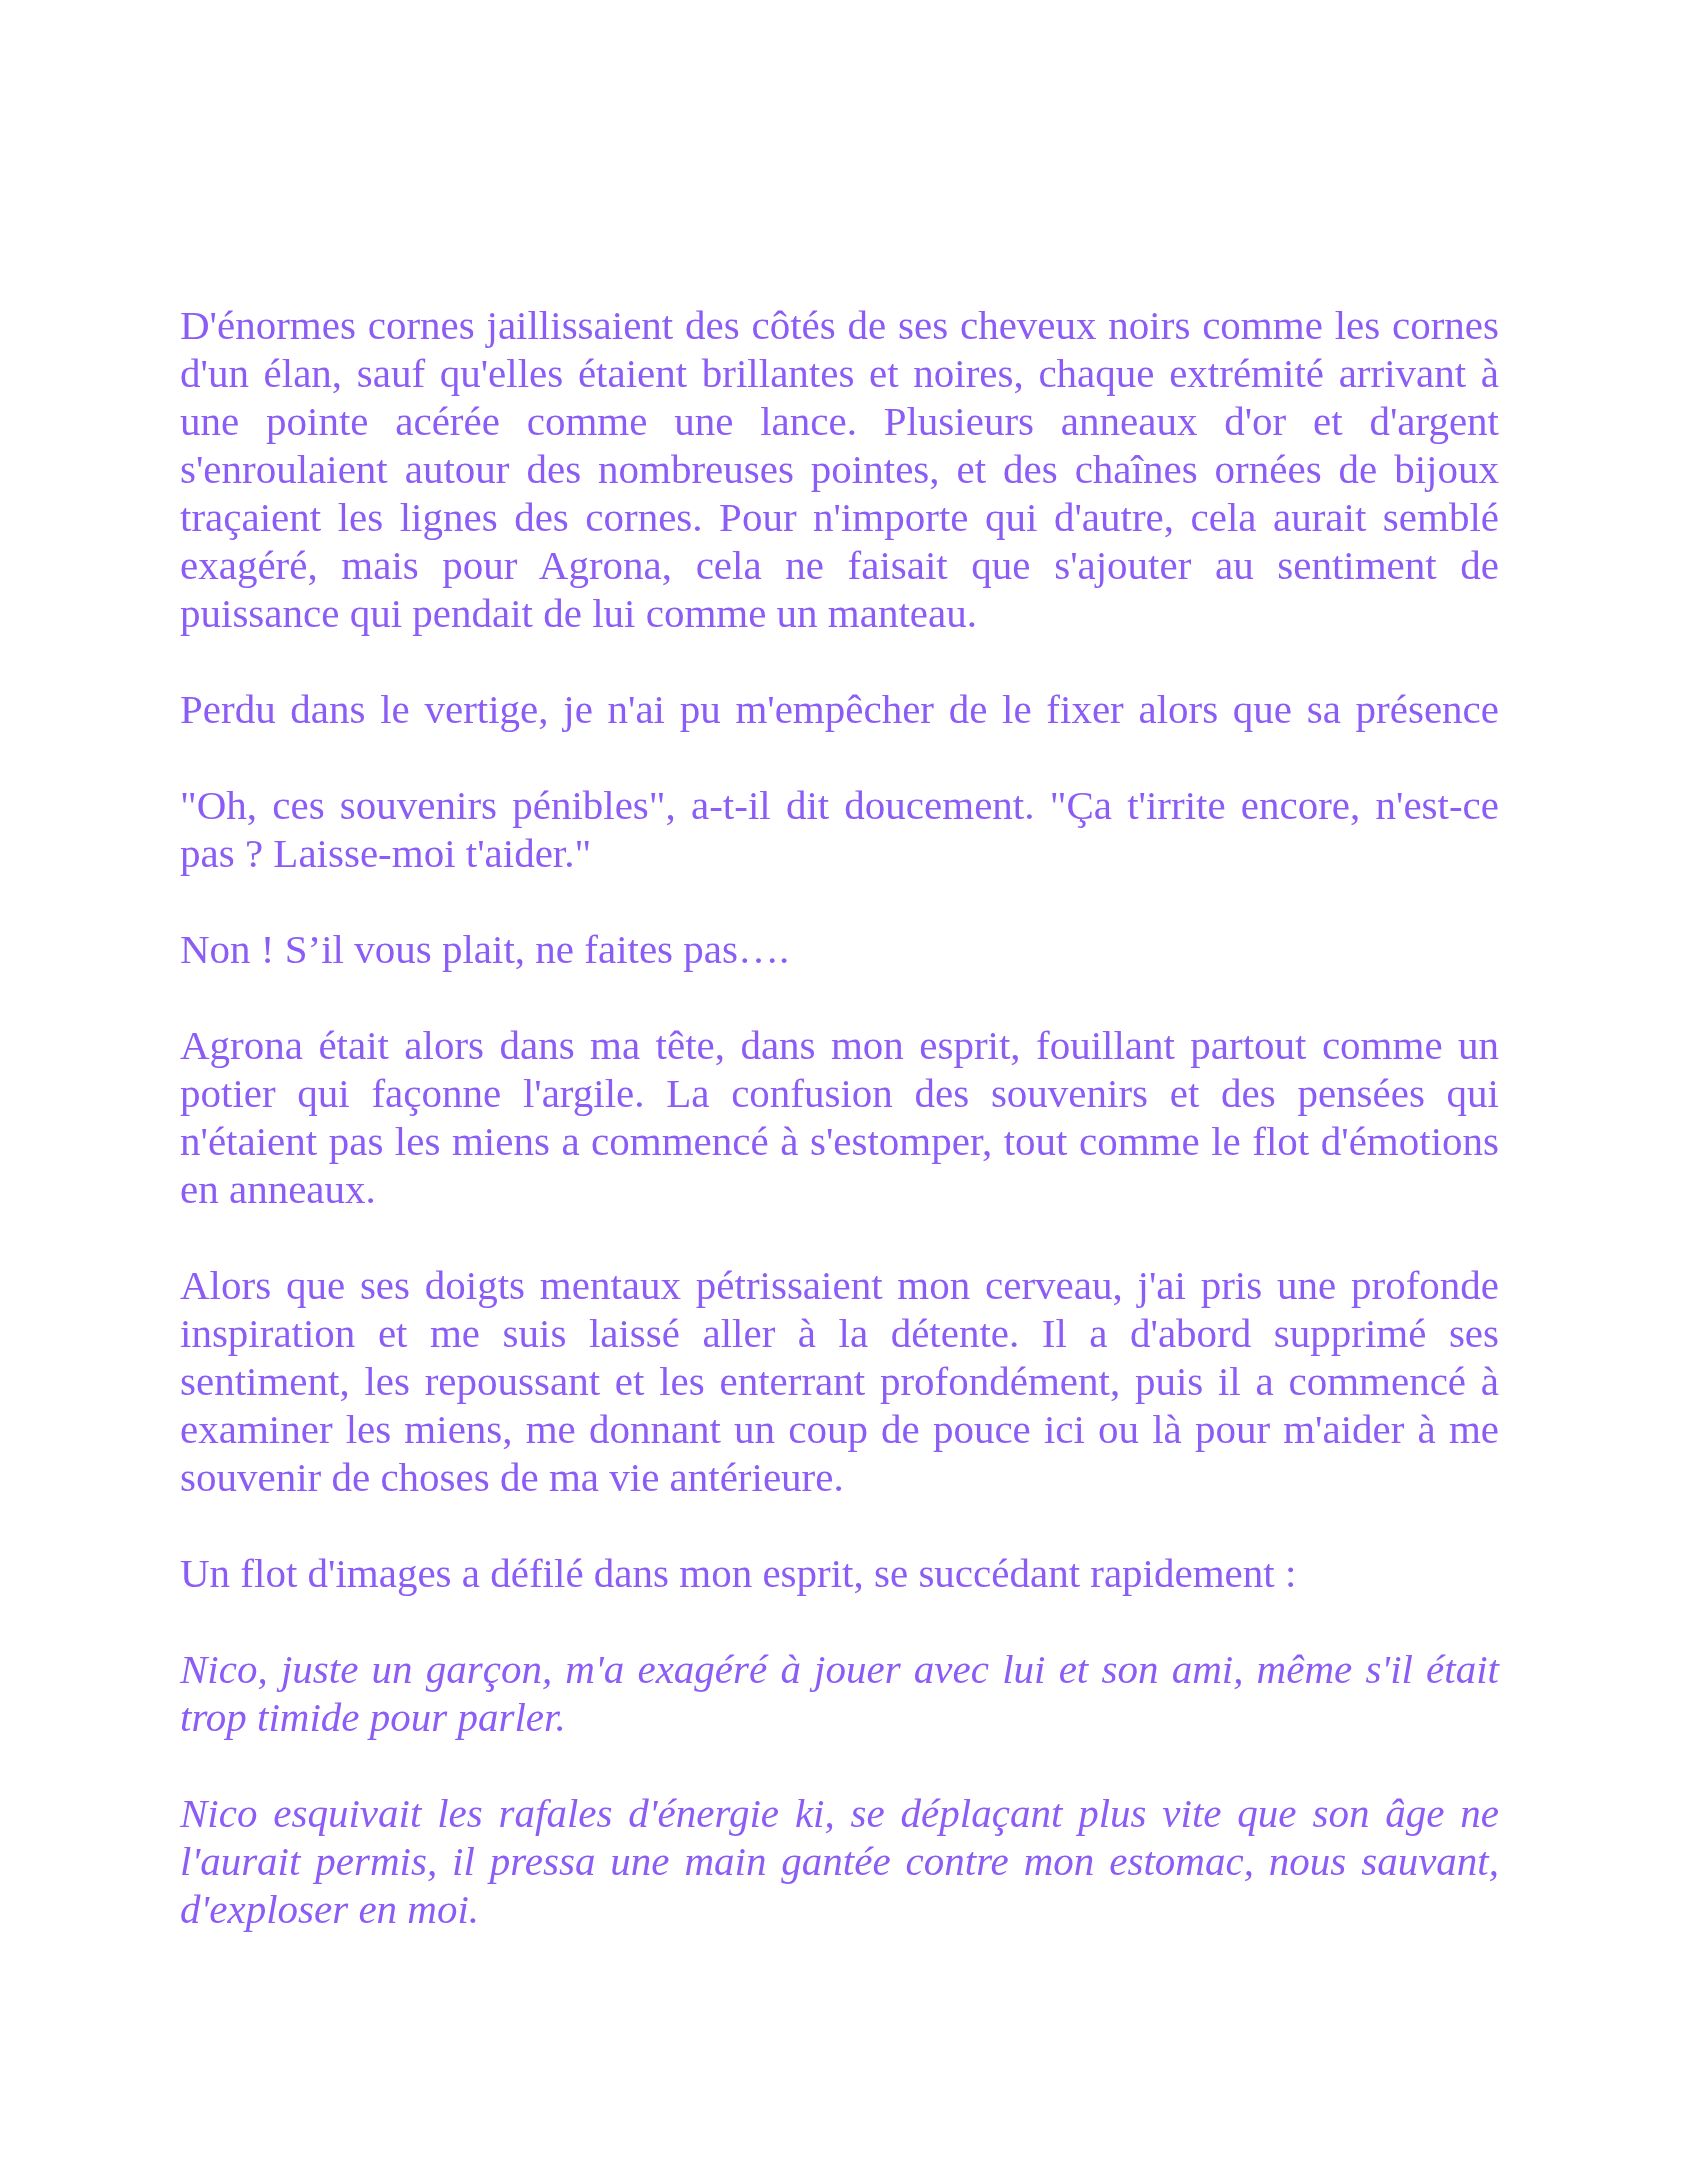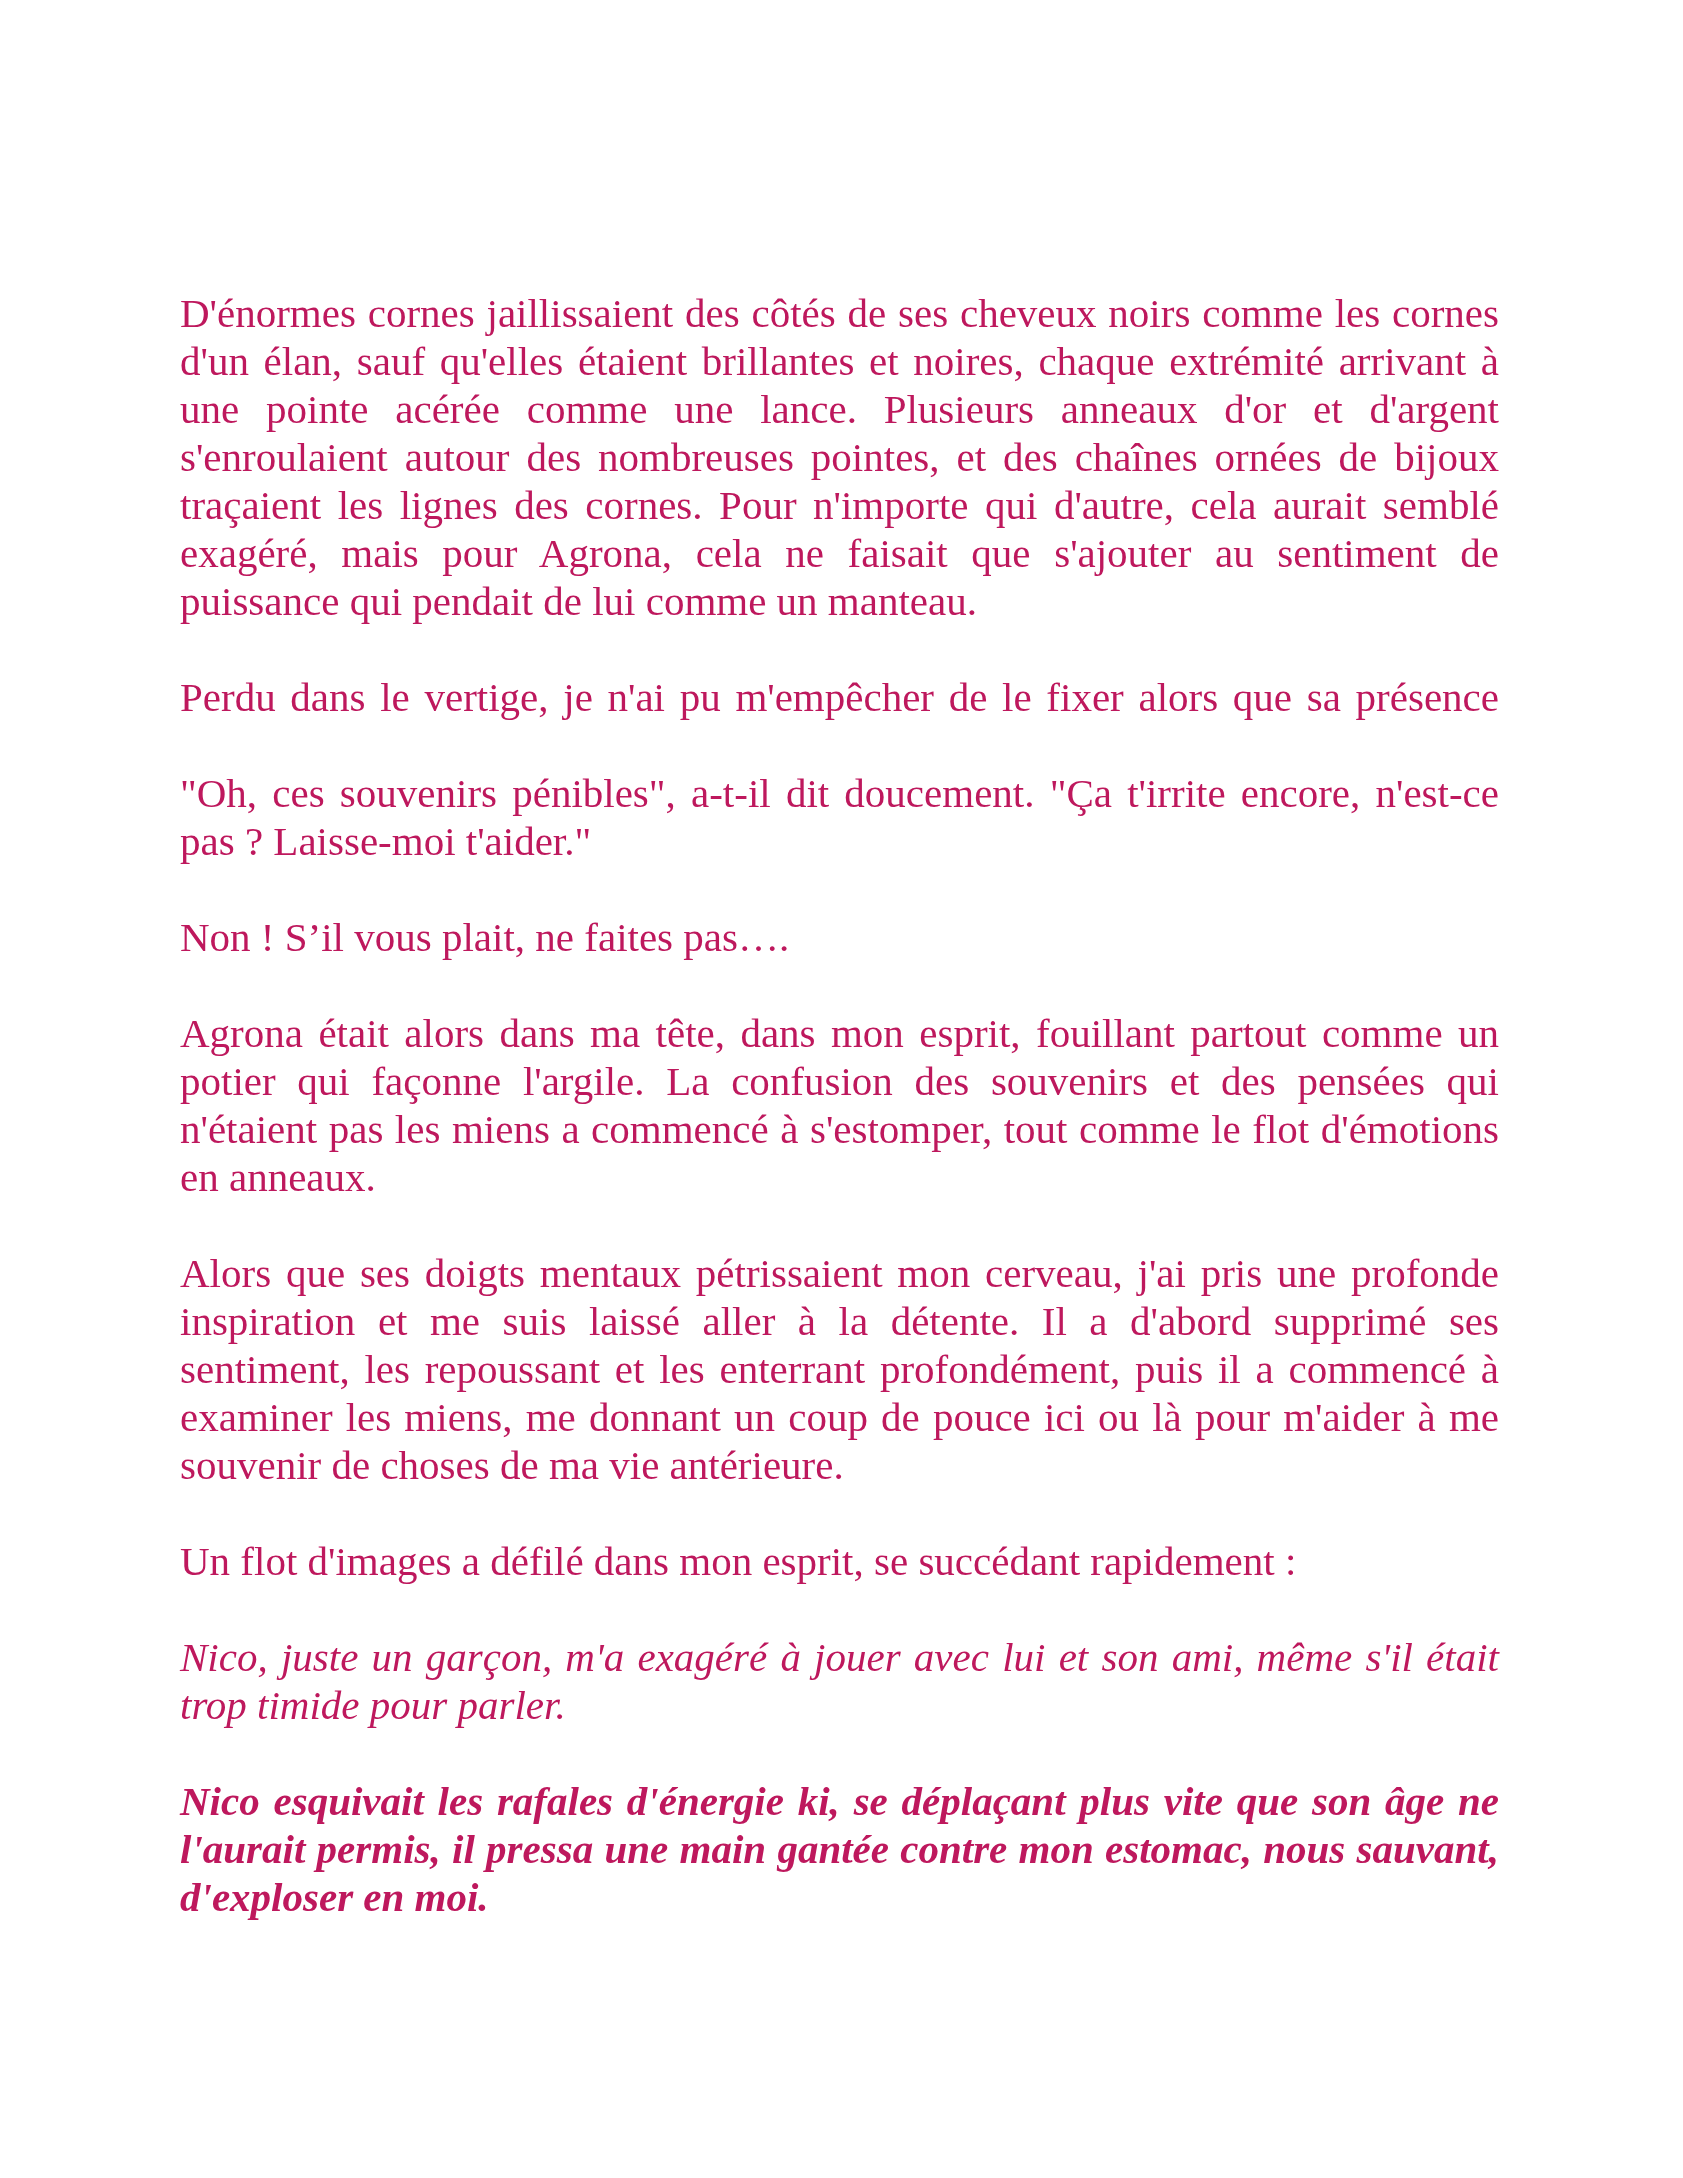--- a/index.html
+++ b/index.html
@@ -10,33 +10,32 @@
   .page {
     position: relative;
     width: 1683px;
     height: 2178px;
     background: #ffffff;
     overflow: hidden;
   }
   .text-block {
     position: absolute;
     left: 180px;
-    top: 289px;
+    top: 301px;
     width: 1319px;
     font-family: "Liberation Serif", "DejaVu Serif", serif;
     font-size: 41px;
     line-height: 48px;
-    color: #be185d;
+    color: #8b5cf6;
   }
   .para {
     margin: 0 0 48px 0;
   }
   .para:last-child {
     margin-bottom: 16px;
-    font-weight: bold;
   }
   .para.italic {
     font-style: italic;
   }
   .line {
     text-align: justify;
     text-align-last: justify;
   }
   .line.last {
     text-align-last: left;

